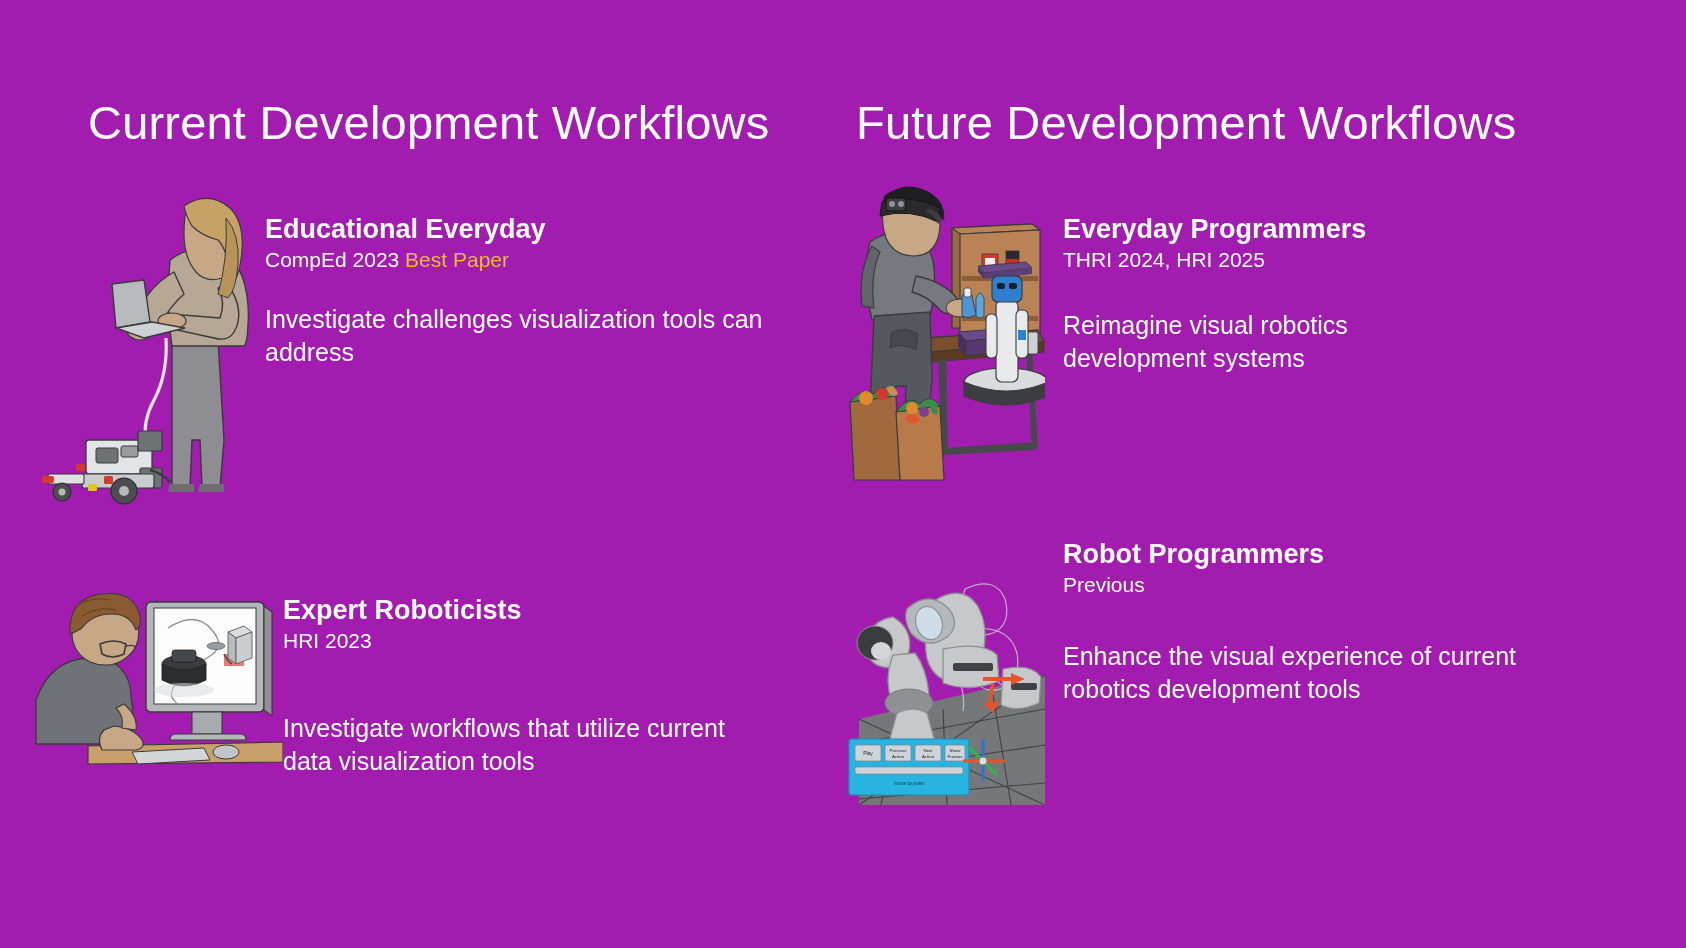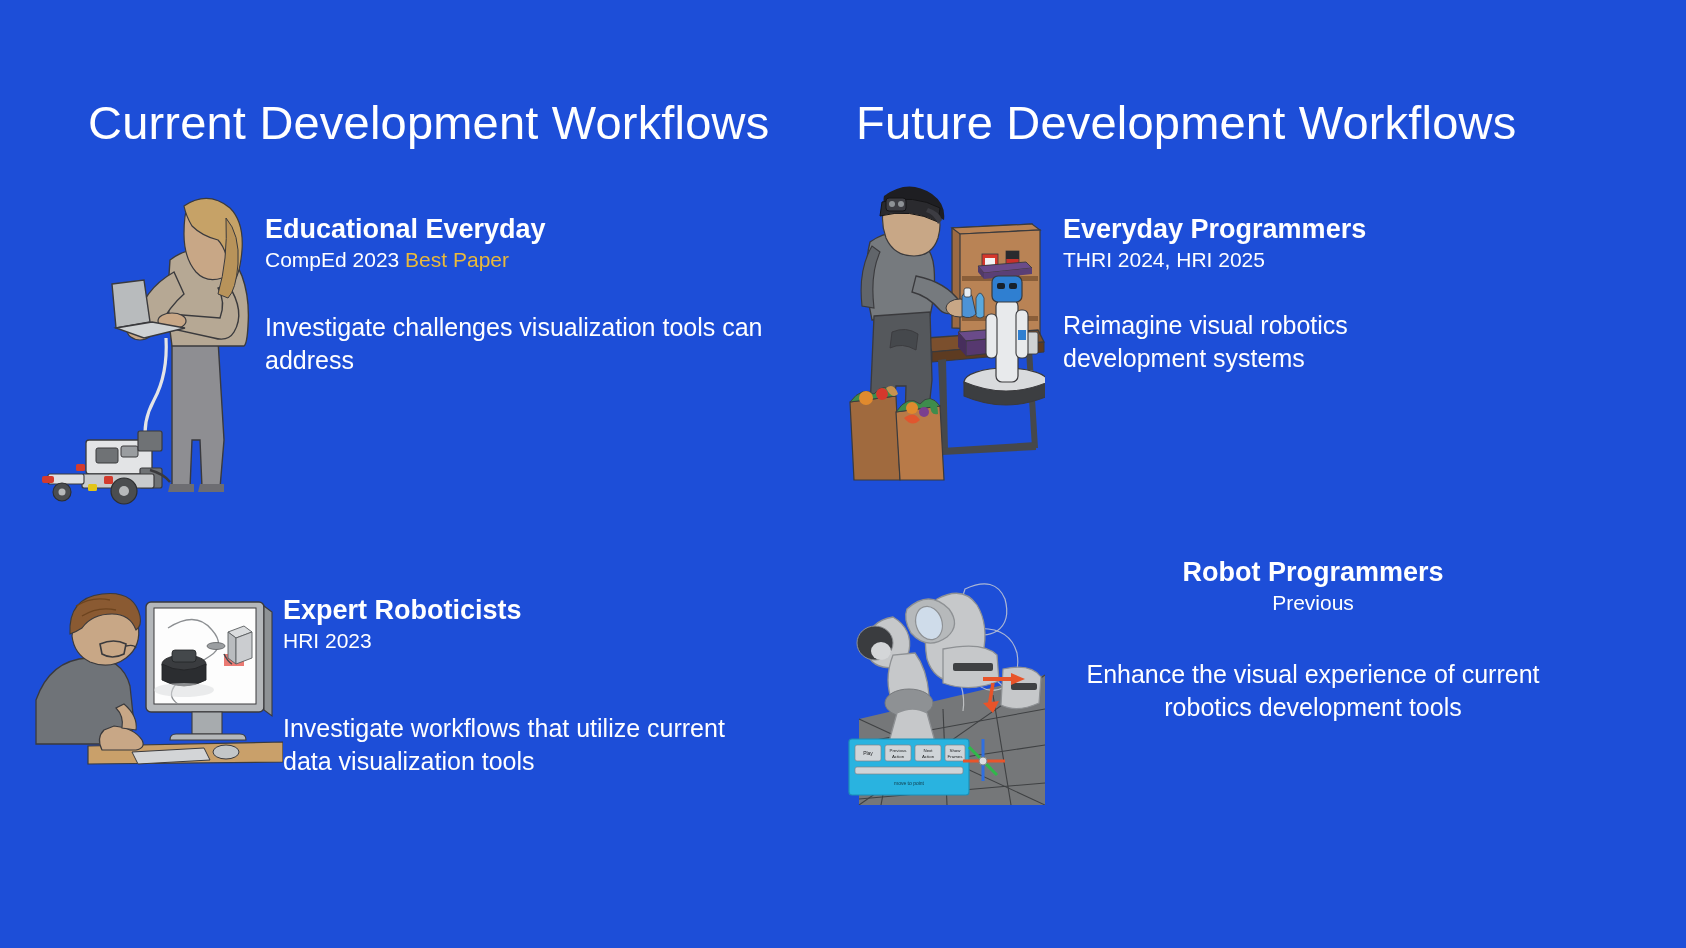--- a/index.html
+++ b/index.html
@@ -7,21 +7,21 @@
     width: 1686px;
     height: 948px;
     background: #282828;
     overflow: hidden;
     font-family: "Liberation Sans", sans-serif;
   }
   .slide {
     position: relative;
     width: 1686px;
     height: 948px;
-    background: #1d4ed8;
+    background: #a21caf;
   }
 
   
   .heading {
     position: absolute;
     color: #ffffff;
     font-size: 47px;
     font-weight: 400;
     letter-spacing: 0.2px;
     white-space: nowrap;
@@ -45,28 +45,28 @@
     color: #ffffff;
     line-height: 1.3;
     white-space: nowrap;
   }
   .block .venue .award { color: #e9b93b; }
   .block .desc {
     font-size: 25px;
     font-weight: 400;
     color: #ffffff;
     line-height: 1.32;
-    margin-top: 38px;
+    margin-top: 30px;
     max-width: 500px;
   }
 
   #block-edu   { left: 265px; top: 213px; }
   #block-every { left: 1063px; top: 213px; }
   #block-expert{ left: 283px; top: 594px; }
-  #block-robot { left: 1063px; top: 556px; text-align: center; }
+  #block-robot { left: 1063px; top: 538px; }
   #block-expert .desc { margin-top: 58px; max-width: 470px; }
   #block-robot .desc  { margin-top: 42px; max-width: 500px; }
   #block-every .desc  { margin-top: 36px; max-width: 400px; }
 
   
   .illus { position: absolute; }
   #illus-edu    { left: 20px;  top: 188px; width: 245px; height: 320px; }
   #illus-ar     { left: 800px; top: 180px; width: 245px; height: 305px; }
   #illus-expert { left: 28px;  top: 540px; width: 255px; height: 228px; }
   #illus-sim    { left: 797px; top: 533px; width: 248px; height: 272px; }

